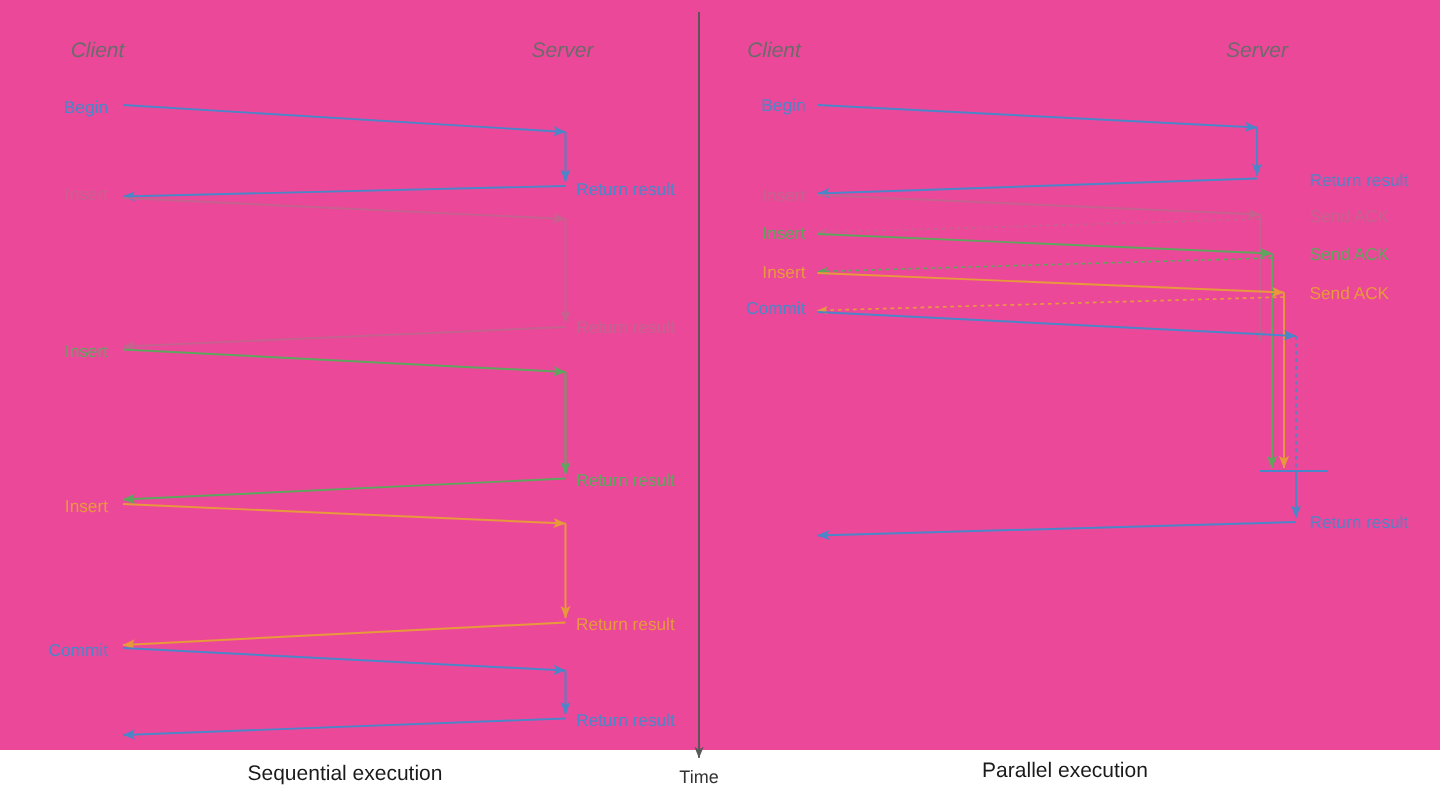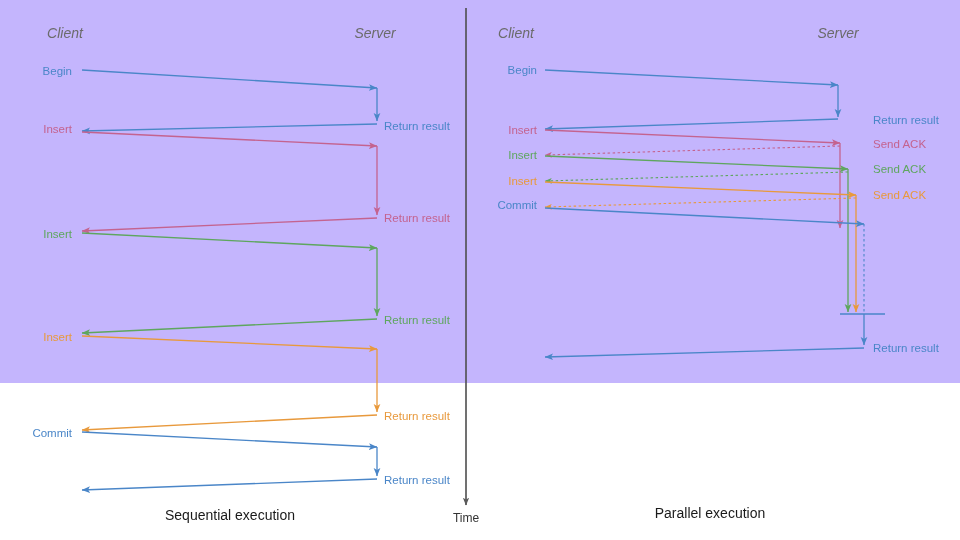--- a/index.html
+++ b/index.html
@@ -1,17 +1,17 @@
 <!DOCTYPE html>
 <html><head>
 <meta charset="utf-8">
 <style>
   html,body{margin:0;padding:0;background:#ffffff;}
   body{width:960px;height:540px;overflow:hidden;font-family:"Liberation Sans",sans-serif;}
-  #root{position:relative;width:960px;height:383px;background:#c4b5fd;}
+  #root{position:relative;width:960px;height:500px;background:#ec4899;}
   svg{position:absolute;left:0;top:0;width:960px;height:540px;}
   .lane-title{font-family:"Liberation Sans",sans-serif;font-size:14px;font-style:italic;fill:#6b6b6b;}
   .msg-label{font-family:"Liberation Sans",sans-serif;font-size:11.5px;}
   .caption{font-family:"Liberation Sans",sans-serif;font-size:14px;fill:#1a1a1a;}
   .axis-label{font-family:"Liberation Sans",sans-serif;font-size:12px;fill:#333;}
   .divider{stroke:#2b2b2b;stroke-width:1;}
   .timeaxis{stroke:#5a5a5a;stroke-width:1.2;fill:none;}
 </style>
 </head>
 <body>

